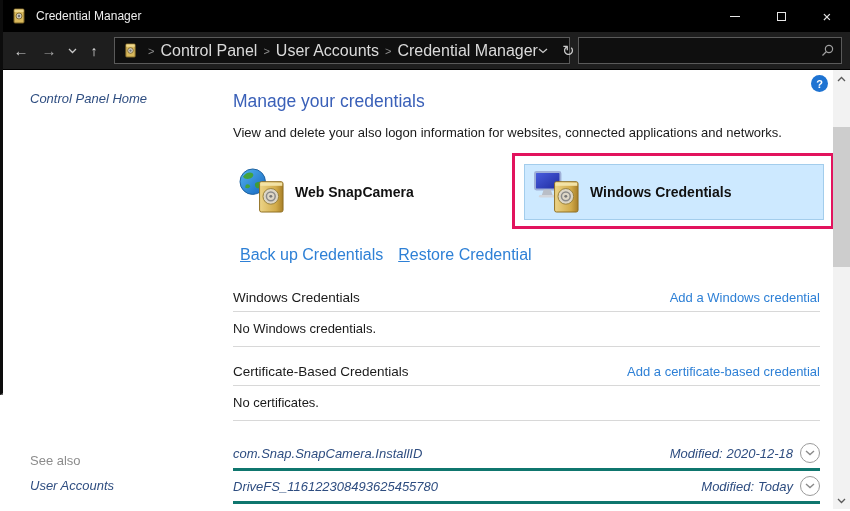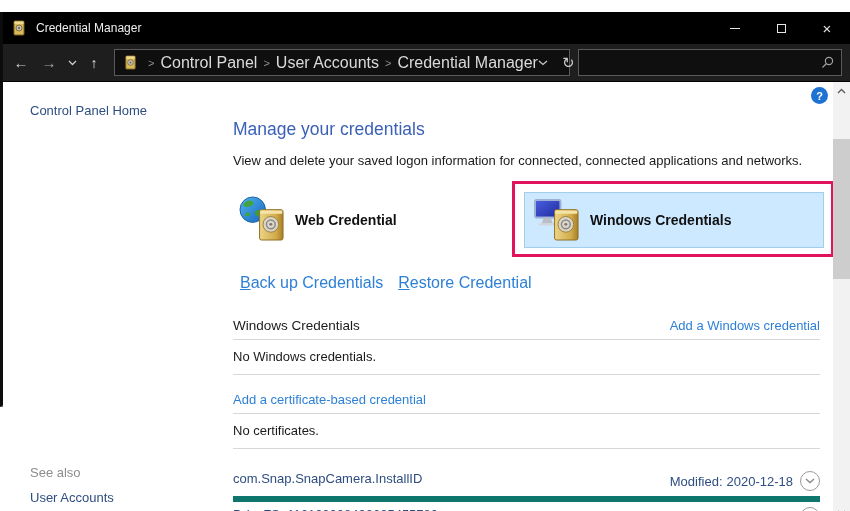--- a/index.html
+++ b/index.html
@@ -1,19 +1,19 @@
 <!DOCTYPE html>
 <html><head>
 <meta charset="utf-8">
 <style>
   * { margin:0; padding:0; box-sizing:border-box; }
   html,body { width:850px; height:511px; background:#fff; overflow:hidden;
     font-family:"Liberation Sans","DejaVu Sans",sans-serif; }
   .window { width:850px; height:395px; position:relative; background:#86efac;
-    border-left:3px solid #0c0c0c; border-bottom:2px solid #6b6b6b;margin-top:12px; }
+    border-left:3px solid #0c0c0c; border-bottom:2px solid #6b6b6b; }
 
   
   .titlebar { height:32px; background:#000; display:flex; align-items:center; }
   .app-icon { width:16px; height:16px; margin-left:8px; display:inline-flex; }
   .titlebar .title { color:#eee; font-size:12px; margin-left:9px; flex:1; }
   .win-controls { display:flex; height:32px; }
   .win-btn { width:46px; height:32px; display:flex; align-items:center; justify-content:center; cursor:default; }
   .min-glyph { width:10px; height:1px; background:#e6e6e6; display:block; }
   .max-glyph { width:9px; height:9px; border:1px solid #e6e6e6; display:block; }
   .close-glyph { color:#e6e6e6; font-size:15px; line-height:15px; }
@@ -35,25 +35,25 @@
   .refresh { color:#c9c9c9; font-size:15px; line-height:15px; }
   .searchbox { margin-left:8px; flex:1; height:27px; background:#0f0f0f;
     border:1px solid #5a5a5a; display:flex; align-items:center; padding:0 7px; }
   .searchbox input { flex:1; background:transparent; border:none; outline:none;
     color:#ddd; font-size:12px; font-family:inherit; }
 
   
   .content { height:439px; background:#fff; display:flex; position:relative; }
   .sidebar { width:230px; display:flex; flex-direction:column;
     padding:21px 0 16px 27px; }
-  .side-link { color:#2e4d80; font-size:13px; }
+  .side-link { color:#2e4d80; font-size:13px;font-style:italic; }
   .side-spacer { flex:1; }
   .see-also { color:#8c8c8c; font-size:13px; margin-bottom:10px; }
 
-  .main { width:587px; padding-top:37px; position:relative; }
+  .main { width:587px; padding-top:21px; position:relative; }
   .page-title { color:#3a60b8; font-size:17.5px; font-weight:400; margin-bottom:13px; }
   .page-desc { color:#1a1a1a; font-size:13px; margin-bottom:8px; }
 
   .vault-row { position:relative; height:88px; }
   .vault-item { position:absolute; top:16px; height:56px; display:flex; align-items:center; gap:9px; }
   .vault-item .label { font-size:14px; font-weight:700; color:#111; }
   .vault-web { left:6px; }
   .vault-win { left:291px; width:300px; background:#cde9ff; border:1px solid #a3cdec; padding-left:9px; }
   .anno-box-1 { position:absolute; left:279px; top:5px; width:322px; height:76px;
     border:3px solid #e2135d; }
@@ -64,22 +64,22 @@
 
   .sections { margin-top:26px; }
   .section + .section { margin-top:17px; }
   .section-header { display:flex; justify-content:space-between; align-items:center;
     padding-bottom:6px; border-bottom:1px solid #d8d8d8; }
   .section-title { color:#1a1a1a; font-size:13.5px; }
   .section-link { color:#2e80d6; font-size:13px; cursor:pointer; }
   .anno-wrap { border:2px solid #e2135d; padding:1px 6px 2px; position:relative; right:-7px; }
   .section-empty { color:#1a1a1a; font-size:13px; padding:9px 0 10px;
     border-bottom:1px solid #d8d8d8; }
-  .cred-row { display:flex; justify-content:space-between; align-items:flex-start;
-    padding:5px 0; border-bottom:6px solid #0f766e; }
+  .cred-row { display:flex; justify-content:space-between; align-items:center;
+    padding:5px 0; border-bottom:3px solid #0f766e;font-style:italic; }
   .cred-name { color:#2e4d80; font-size:13px; }
   .cred-right { display:flex; align-items:center; gap:7px; }
   .cred-mod { color:#2e4d80; font-size:13px; }
   .cred-mod .mod-val { margin-left:4px; }
   .row-chev { width:20px; height:20px; border:1px solid #9b9b9b; border-radius:50%;
     display:flex; align-items:center; justify-content:center; background:#fff; }
 
   .help-icon { position:absolute; top:5px; right:22px; width:17px; height:17px;
     border-radius:50%; background:#1e73d2; color:#fff; font-size:11px; font-weight:700;
     display:flex; align-items:center; justify-content:center; }
@@ -163,21 +163,21 @@
 
     <div class="sidebar">
       <span class="side-link">Control Panel Home</span>
       <span class="side-spacer"></span>
       <span class="see-also">See also</span>
       <span class="side-link">User Accounts</span>
     </div>
 
     <div class="main">
       <h1 class="page-title">Manage your credentials</h1>
-      <div class="page-desc">View and delete your saved logon information for connected, connected applications and networks.</div>
+      <div class="page-desc">View and delete your also logon information for websites, connected applications and networks.</div>
 
       <div class="vault-row">
         <div class="anno-box-1"></div>
 
         <div class="vault-item vault-web">
           <span>
             <svg viewBox="0 0 48 46" width="47" height="45">
               <defs>
                 <linearGradient id="gl" x1="0" y1="0" x2="1" y2="1">
                   <stop offset="0" stop-color="#53b4ef"></stop>
@@ -195,21 +195,21 @@
               <path d="M7 17 Q10.5 15.8 11.5 18.8 Q9.5 22 6.2 20 Z" fill="#43a33c"></path>
               <g transform="translate(21,12)">
                 <rect x="0" y="2" width="24" height="31" rx="2" fill="url(#gold1)" stroke="#8f6f22" stroke-width="1"></rect>
                 <rect x="0.8" y="2.8" width="22.4" height="3.4" fill="#f3e3a6"></rect>
                 <circle cx="11.5" cy="17" r="8" fill="#ddd6c6" stroke="#98803a" stroke-width="1"></circle>
                 <circle cx="11.5" cy="17" r="4.5" fill="none" stroke="#8a8a8a" stroke-width="1.5"></circle>
                 <circle cx="11.5" cy="17" r="1.5" fill="#777"></circle>
               </g>
             </svg>
           </span>
-          <span class="label">Web Credential</span>
+          <span class="label">Web SnapCamera</span>
         </div>
 
         <div class="vault-item vault-win">
           <span>
             <svg viewBox="0 0 48 46" width="47" height="45">
               <defs>
                 <linearGradient id="scr" x1="0" y1="0" x2="1" y2="1">
                   <stop offset="0" stop-color="#4a5fe0"></stop>
                     <stop offset="1" stop-color="#1e2a9e"></stop>
                 </linearGradient>
@@ -245,20 +245,21 @@
         <div class="section">
           <div class="section-header">
             <span class="section-title">Windows Credentials</span>
             <span class="section-link">Add a Windows credential</span>
           </div>
           <div class="section-empty">No Windows credentials.</div>
         </div>
 
         <div class="section">
           <div class="section-header">
+            <span class="section-title">Certificate-Based Credentials</span>
             <span class="section-link">Add a certificate-based credential</span>
           </div>
           <div class="section-empty">No certificates.</div>
         </div>
 
         <div class="section">
 
           <div class="cred-row">
             <span class="cred-name">com.Snap.SnapCamera.InstallID</span>
             <span class="cred-right">

